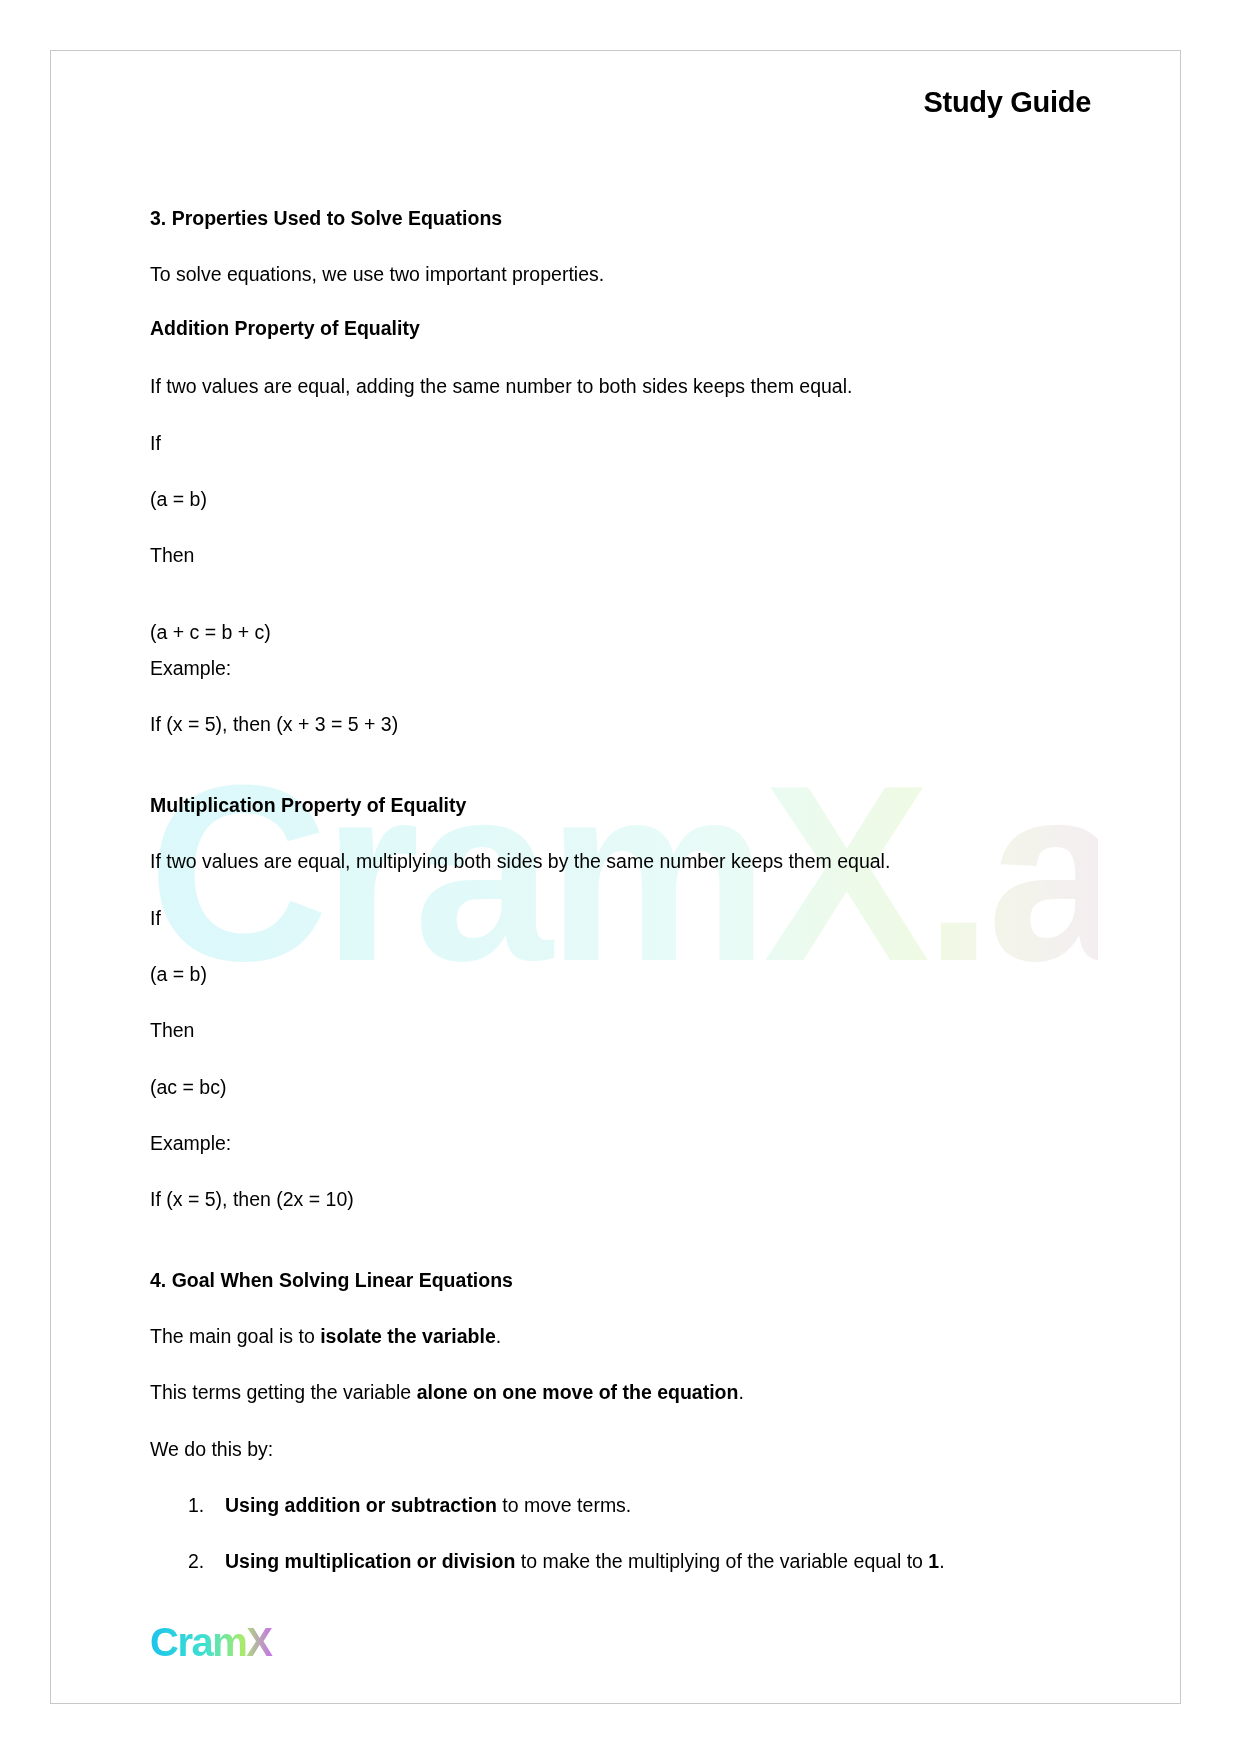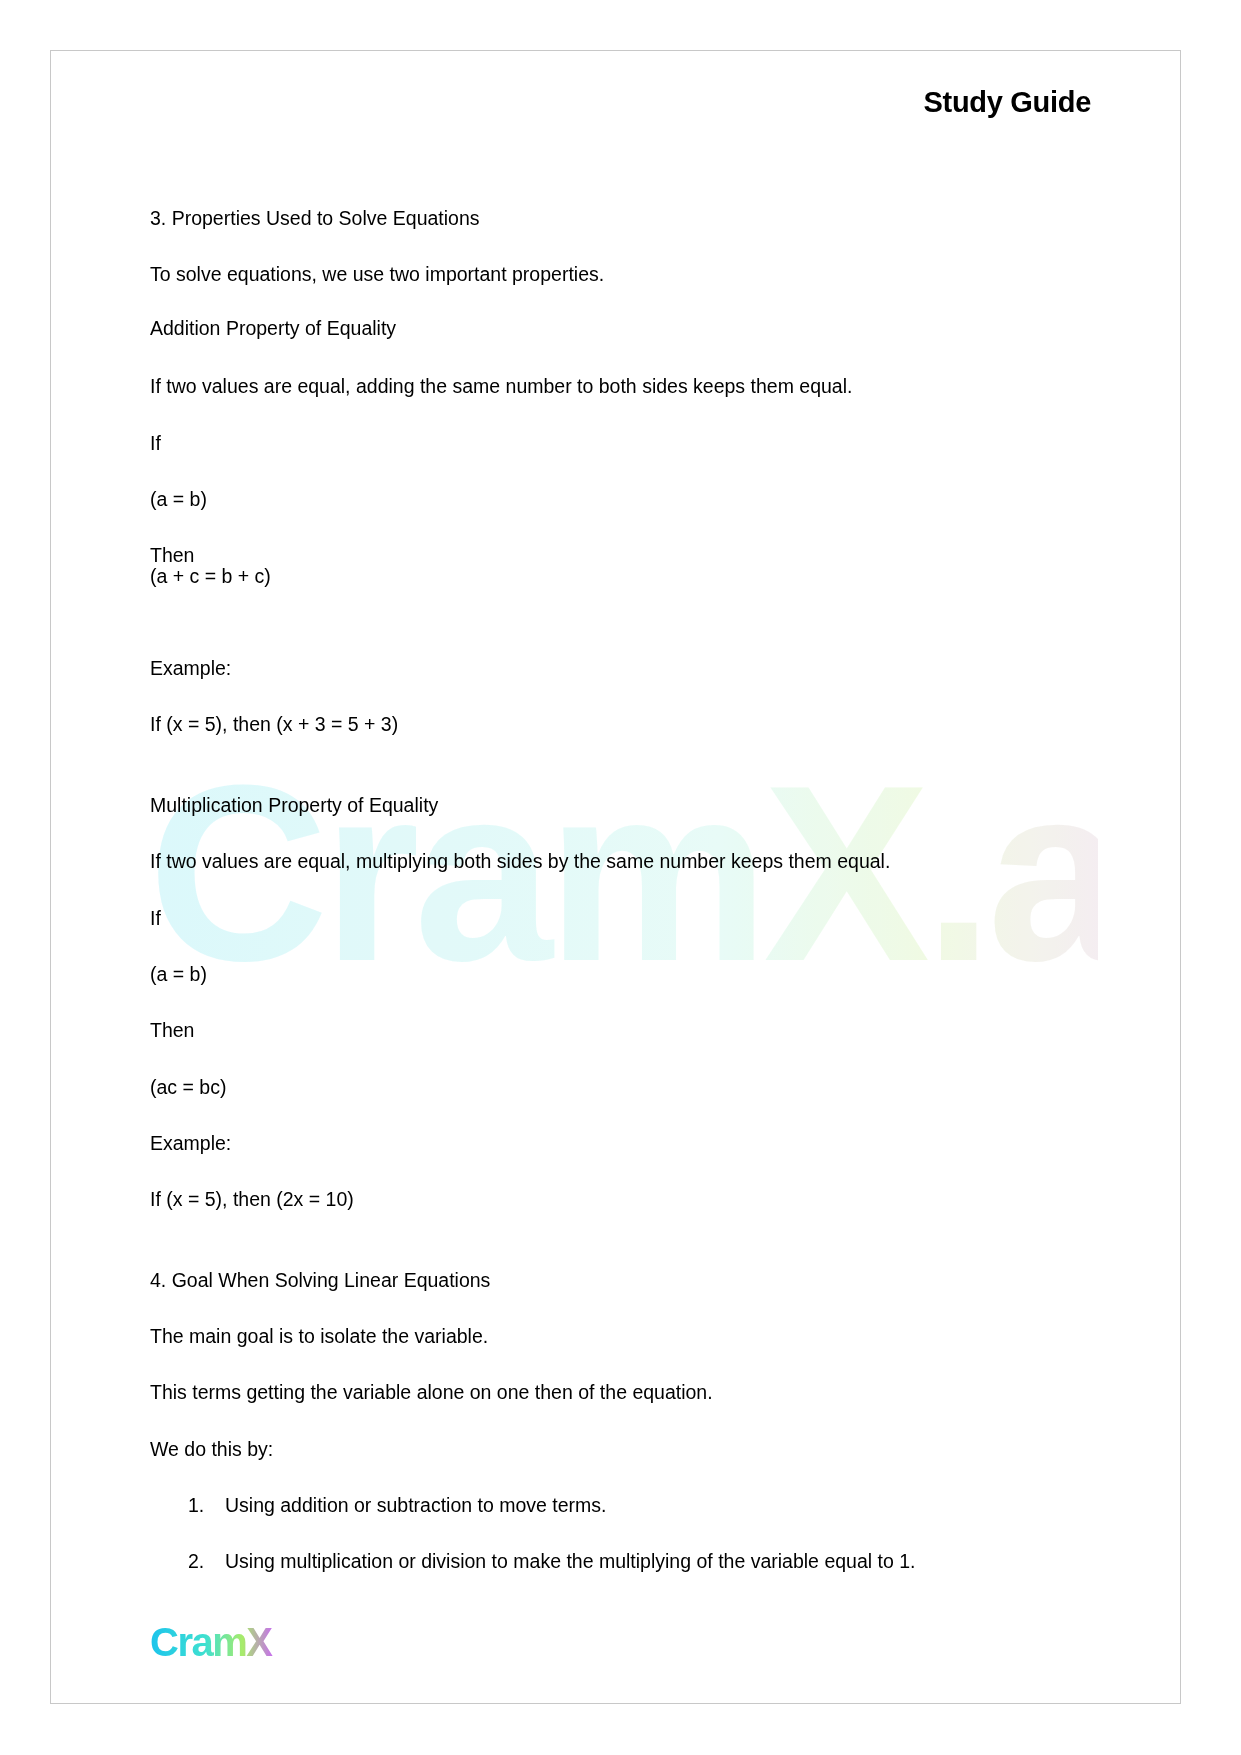--- a/index.html
+++ b/index.html
@@ -6,21 +6,21 @@
   body { width:1241px; height:1755px; position:relative; overflow:hidden;
          font-family:"Liberation Sans", sans-serif; color:#000; }
   .page-frame { position:absolute; left:50px; top:50px; width:1131px; height:1654px;
                 border:1px solid #c8c8c8; box-sizing:border-box; background:#fff; }
   .header-title { position:absolute; right:150px; top:86px; font-size:29px; font-weight:bold;
                   letter-spacing:-0.3px; }
   .watermark { position:absolute; left:148px; top:755px; width:950px; height:240px;
                pointer-events:none; z-index:0; }
   .content { position:absolute; left:150px; top:0; width:950px; z-index:1; }
   .line { position:absolute; left:0; font-size:19.5px; white-space:nowrap; line-height:24px; }
-  .bold { font-weight:normal; }
+  .bold { font-weight:bold; }
   .list-num { position:absolute; left:38px; }
   .list-text { position:absolute; left:75px; white-space:nowrap; }
   .footer-logo { position:absolute; left:150px; top:1618px; width:150px; height:50px; }
 </style>
 </head>
 <body>
 
 <div class="page-frame"></div>
 
 <div class="header-title">Study Guide</div>
@@ -39,36 +39,36 @@
 
 <div class="content">
   <div class="line bold" style="top:206px;">3. Properties Used to Solve Equations</div>
   <div class="line" style="top:262px;">To solve equations, we use two important properties.</div>
 
   <div class="line bold" style="top:316px;">Addition Property of Equality</div>
   <div class="line" style="top:374px;">If two values are equal, adding the same number to both sides keeps them equal.</div>
   <div class="line" style="top:431px;">If</div>
   <div class="line" style="top:487px;">(a = b)</div>
   <div class="line" style="top:543px;">Then</div>
-  <div class="line" style="top:564px;text-align:right;">(a + c = b + c)</div>
+  <div class="line" style="top:620px;text-align:right;">(a + c = b + c)</div>
   <div class="line" style="top:656px;">Example:</div>
   <div class="line" style="top:712px;">If (x = 5), then (x + 3 = 5 + 3)</div>
 
   <div class="line bold" style="top:793px;">Multiplication Property of Equality</div>
   <div class="line" style="top:849px;">If two values are equal, multiplying both sides by the same number keeps them equal.</div>
   <div class="line" style="top:906px;">If</div>
   <div class="line" style="top:962px;">(a = b)</div>
   <div class="line" style="top:1018px;">Then</div>
   <div class="line" style="top:1075px;">(ac = bc)</div>
   <div class="line" style="top:1131px;">Example:</div>
   <div class="line" style="top:1187px;text-align:center;">If (x = 5), then (2x = 10)</div>
 
   <div class="line bold" style="top:1268px;">4. Goal When Solving Linear Equations</div>
   <div class="line" style="top:1324px;"><span>The main goal is to </span><span class="bold">isolate the variable</span><span>.</span></div>
-  <div class="line" style="top:1380px;"><span>This terms getting the variable </span><span class="bold">alone on one then of the equation</span><span>.</span></div>
+  <div class="line" style="top:1380px;"><span>This terms getting the variable </span><span class="bold">alone on one move of the equation</span><span>.</span></div>
   <div class="line" style="top:1437px;">We do this by:</div>
 
   <div class="line" style="top:1493px; width:900px;">
     <span class="list-num">1.</span>
     <span class="list-text"><span class="bold">Using addition or subtraction</span><span> to move terms.</span></span>
   </div>
   <div class="line" style="top:1549px; width:900px;">
     <span class="list-num">2.</span>
     <span class="list-text"><span class="bold">Using multiplication or division</span><span> to make the multiplying of the variable equal to </span><span class="bold">1</span><span>.</span></span>
   </div>

